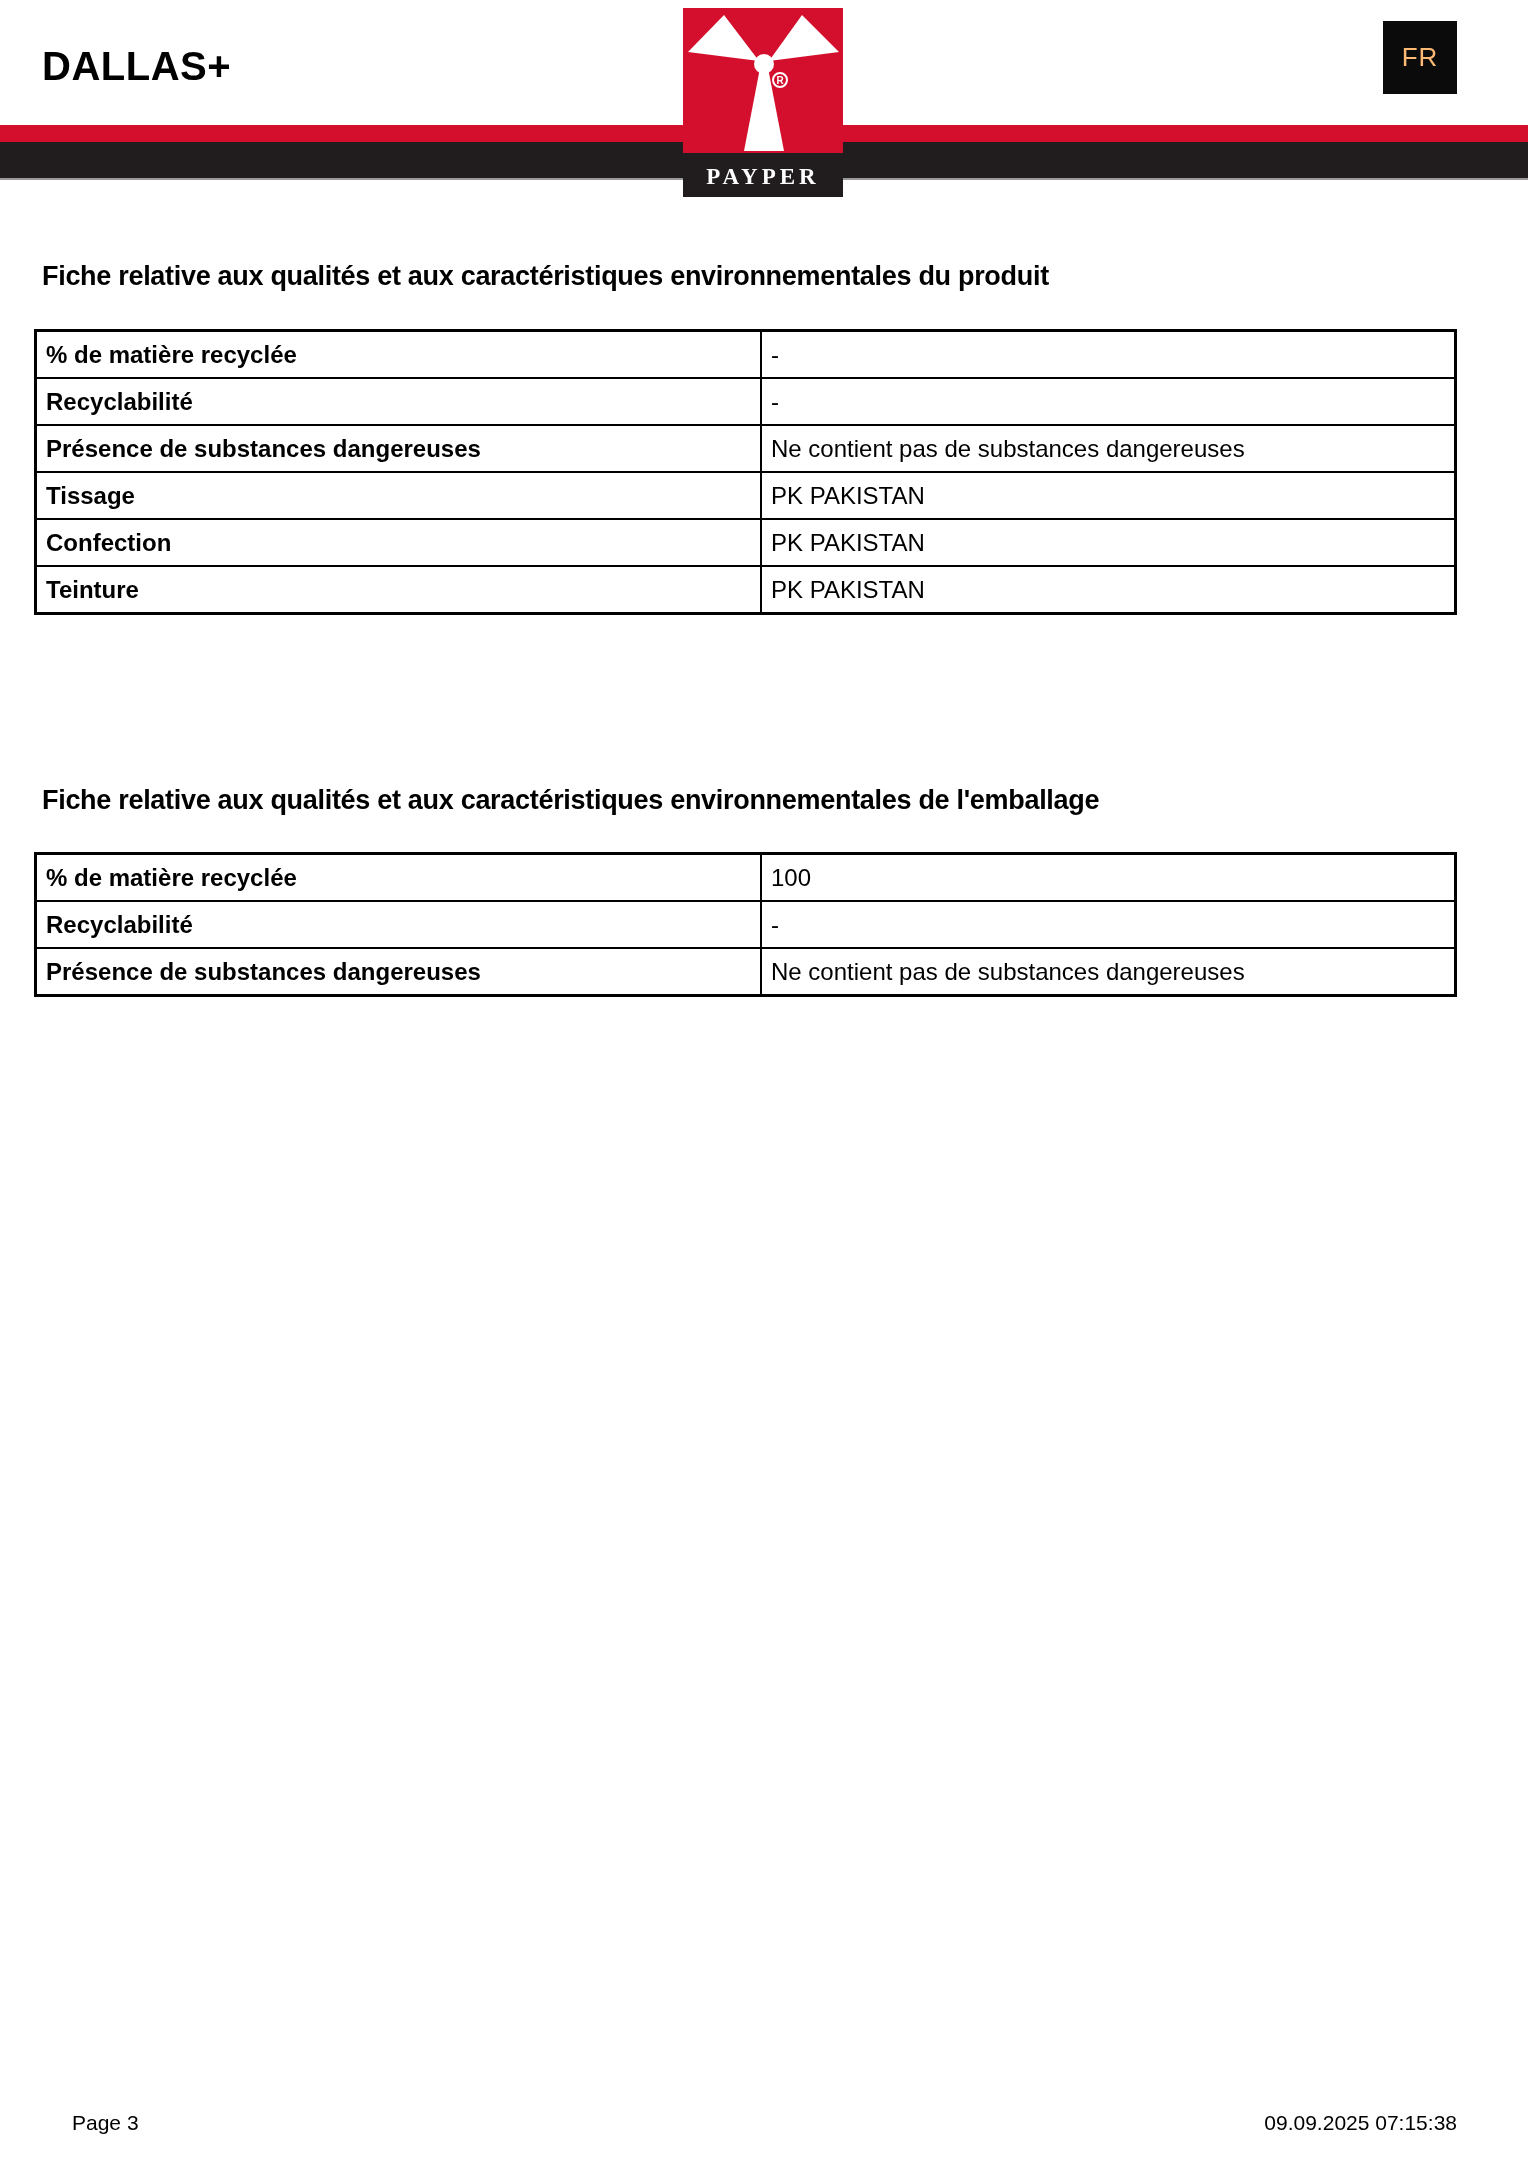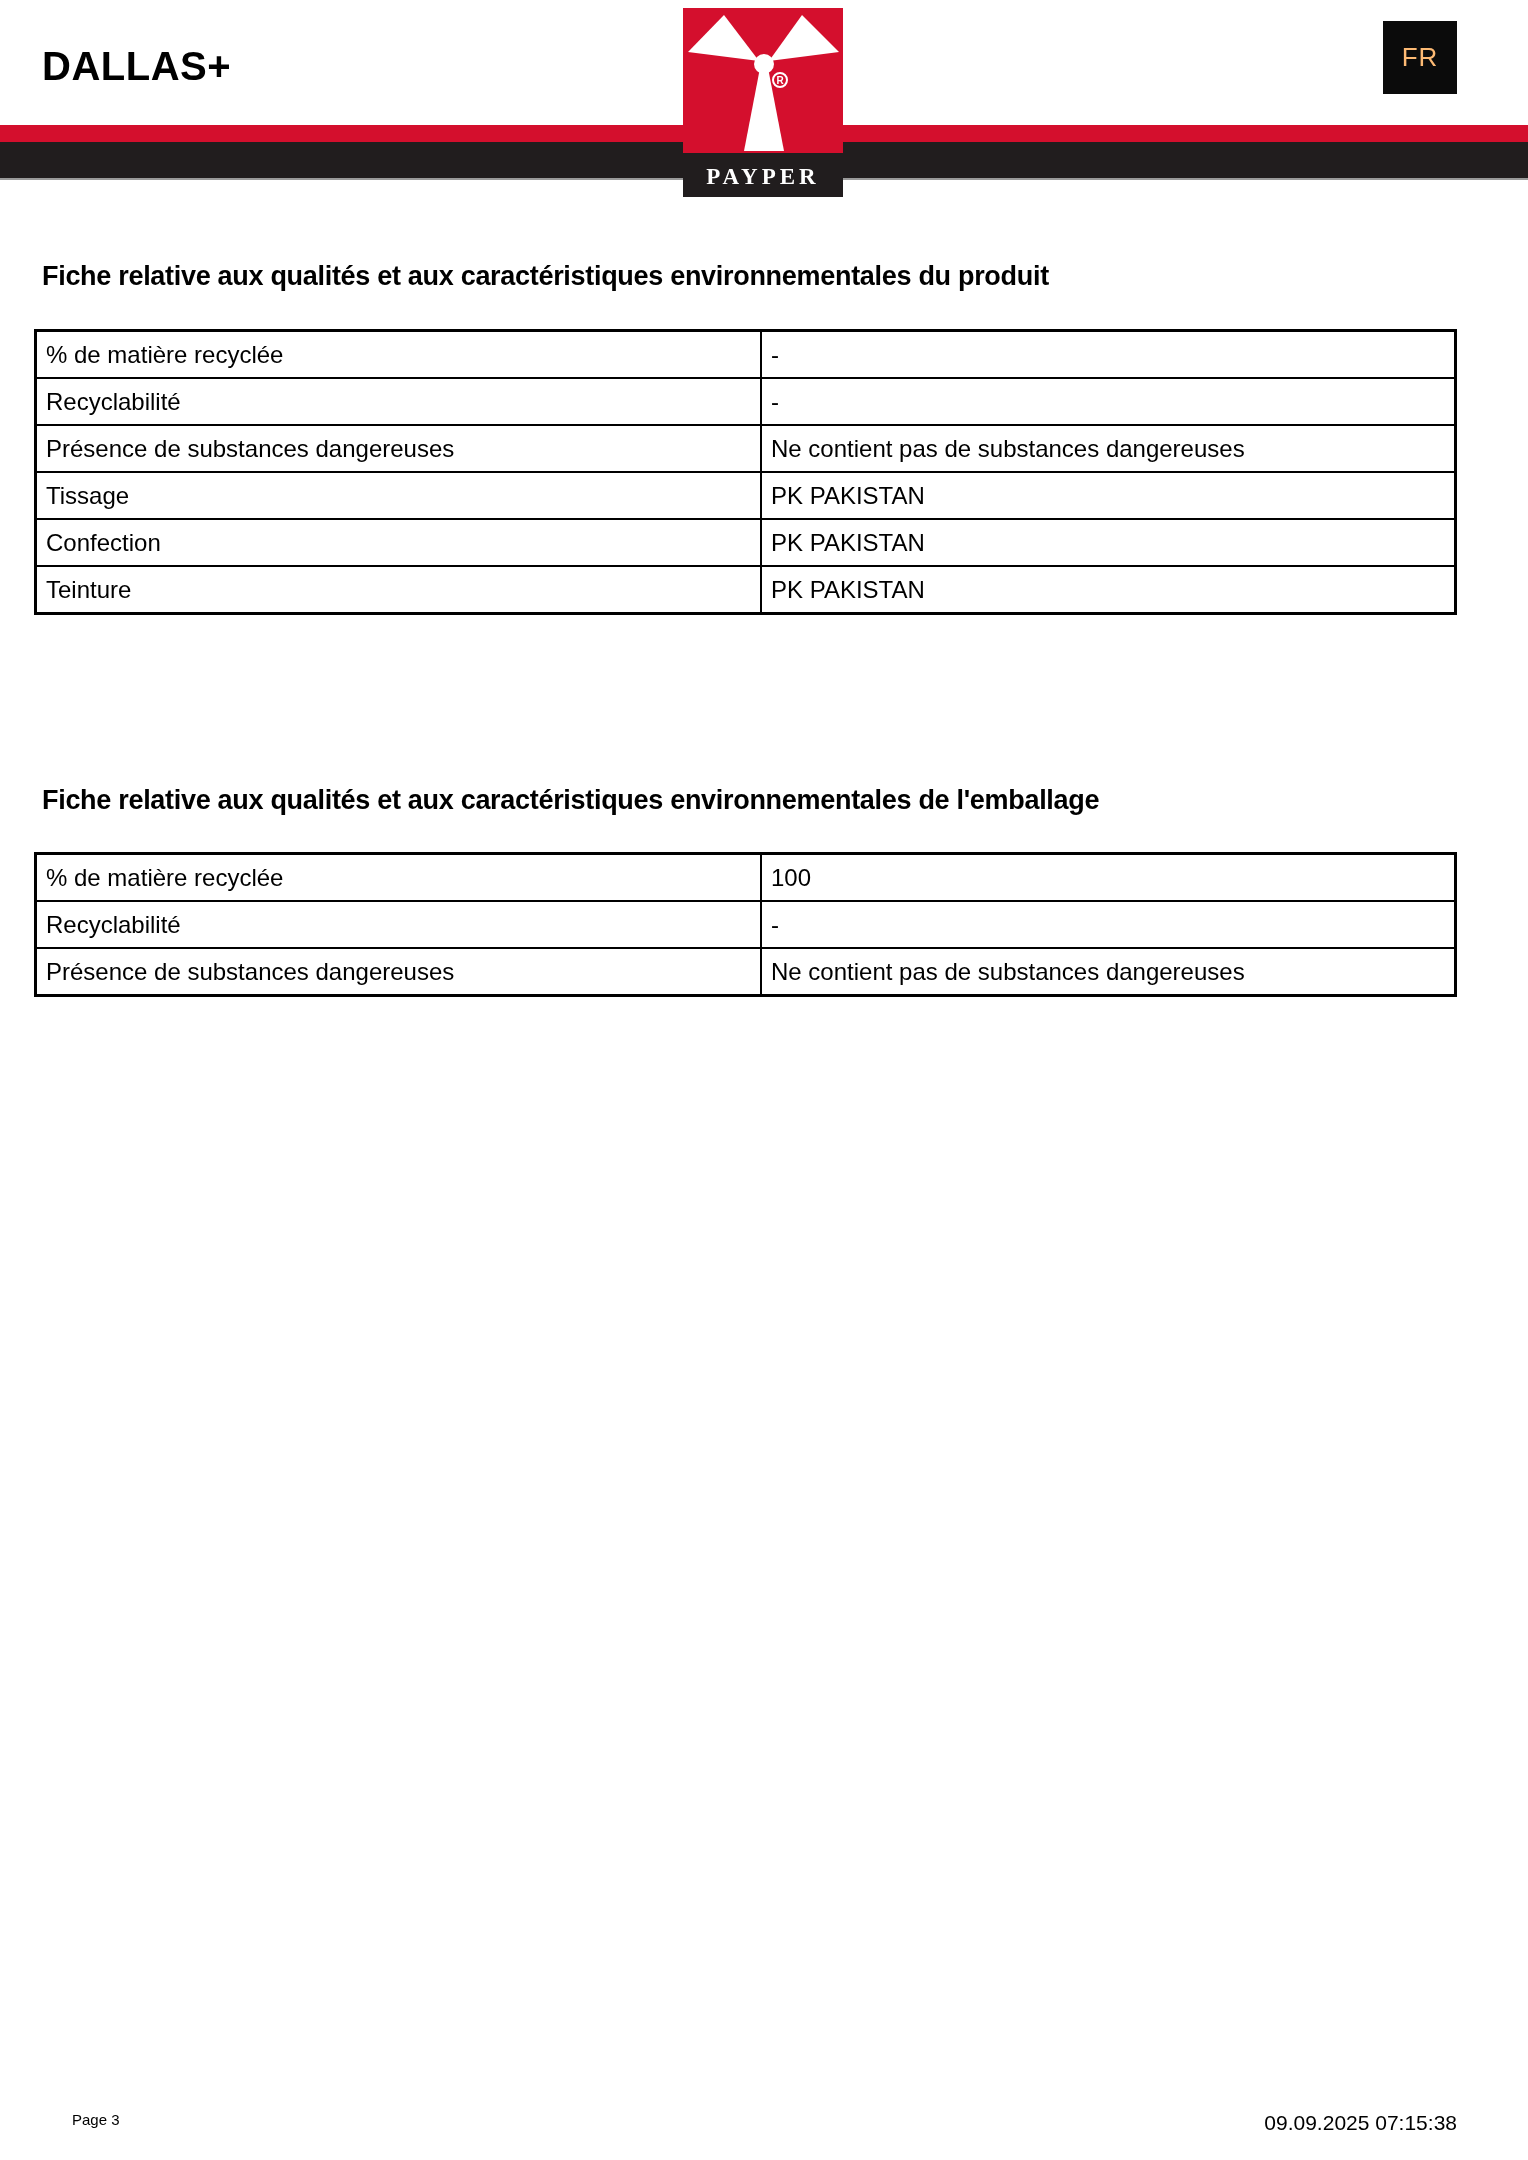--- a/index.html
+++ b/index.html
@@ -70,25 +70,25 @@
   table.spec-table.tbl1{top:329px;}
   table.spec-table.tbl2{top:852px;}
   .spec-table td{
     border:2px solid #000;
     height:45px;
     vertical-align:middle;
     font-size:24px;line-height:1;
     padding:0 6px 0 9px;
     overflow:hidden;white-space:nowrap;
   }
-  .spec-table td.lbl{width:708px;}
+  .spec-table td.lbl{width:708px;font-weight:bold;}
   
   .page-number{
     position:absolute;left:72px;top:2112px;
-    font-size:15px;line-height:1;
+    font-size:21px;line-height:1;
   }
   .timestamp{
     position:absolute;right:71px;top:2112px;
     font-size:21px;line-height:1;
   }
   .payper-word{
     font-family:"Liberation Serif","DejaVu Serif",serif;
     font-weight:bold;
     letter-spacing:4px;
   }

